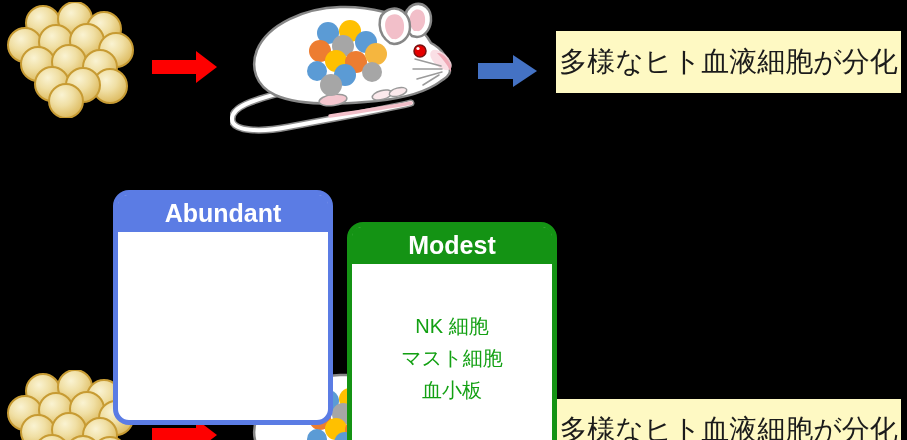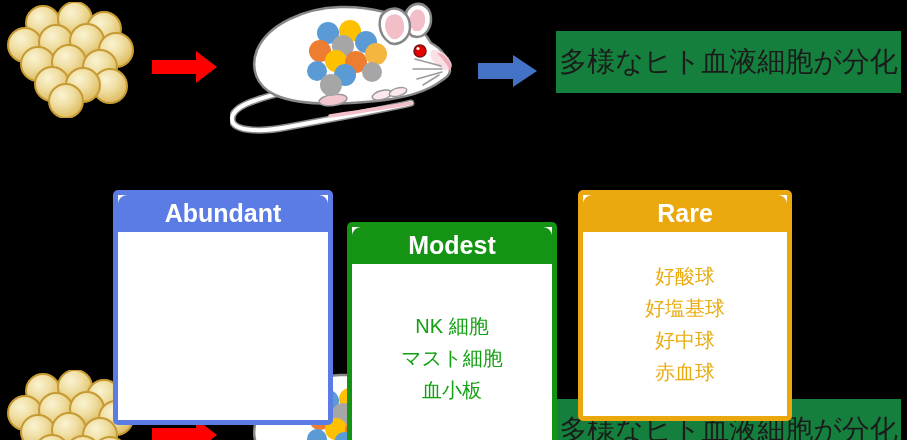--- a/index.html
+++ b/index.html
@@ -13,32 +13,32 @@
   
   .flow-row{position:absolute;left:0;width:907px;height:140px;z-index:1;}
   .flow-row.top{top:0;}
   .flow-row.bottom{top:368px;}
   .cluster-svg{position:absolute;left:5px;top:2px;width:130px;height:116px;}
   .red-arrow-svg{position:absolute;left:152px;top:50px;width:66px;height:34px;}
   .mouse-svg{position:absolute;left:230px;top:0;width:330px;height:135px;}
   .blue-arrow-svg{position:absolute;left:478px;top:55px;width:60px;height:33px;}
   .result-box{
     position:absolute;left:556px;top:31px;width:345px;height:62px;
-    background:#15803d;
+    background:#fef9c3;
     display:flex;align-items:center;justify-content:center;
   }
   .result-box span{
     color:#1b1b1b;font-size:28px;letter-spacing:0;white-space:nowrap;
   }
   
   .cards{position:absolute;top:190px;left:0;width:907px;height:240px;z-index:2;}
   .card{
     position:absolute;top:0;background:#fff;
     border:5px solid var(--accent);
-    border-radius:5px;
+    border-radius:16px;
     display:flex;flex-direction:column;
     box-sizing:border-box;
   }
   .card-abundant{left:113px;width:220px;height:235px;--accent:#5B7CE4;--item:#4C7AF2;}
   .card-modest  {left:347px;width:210px;height:234px;margin-top:32px;--accent:#149314;--item:#12A012;}
   .card-rare    {left:578px;width:214px;height:231px;--accent:#EAA70E;--item:#E9AC10;}
   .card header{
     background:var(--accent);color:#fff;
     height:37px;flex:0 0 37px;
     display:flex;align-items:center;justify-content:center;
@@ -187,24 +187,15 @@
 
     <section class="card card-modest">
       <header>Modest</header>
       <div class="card-body">
         <div class="cell-item">NK 細胞</div>
         <div class="cell-item">マスト細胞</div>
         <div class="cell-item">血小板</div>
       </div>
     </section>
 
-    <section class="card card-rare">
-      <header>Rare</header>
-      <div class="card-body">
-        <div class="cell-item">好酸球</div>
-        <div class="cell-item">好塩基球</div>
-        <div class="cell-item">好中球</div>
-        <div class="cell-item">赤血球</div>
-      </div>
-    </section>
 
   </div>
 </div>
 
 </body></html>

